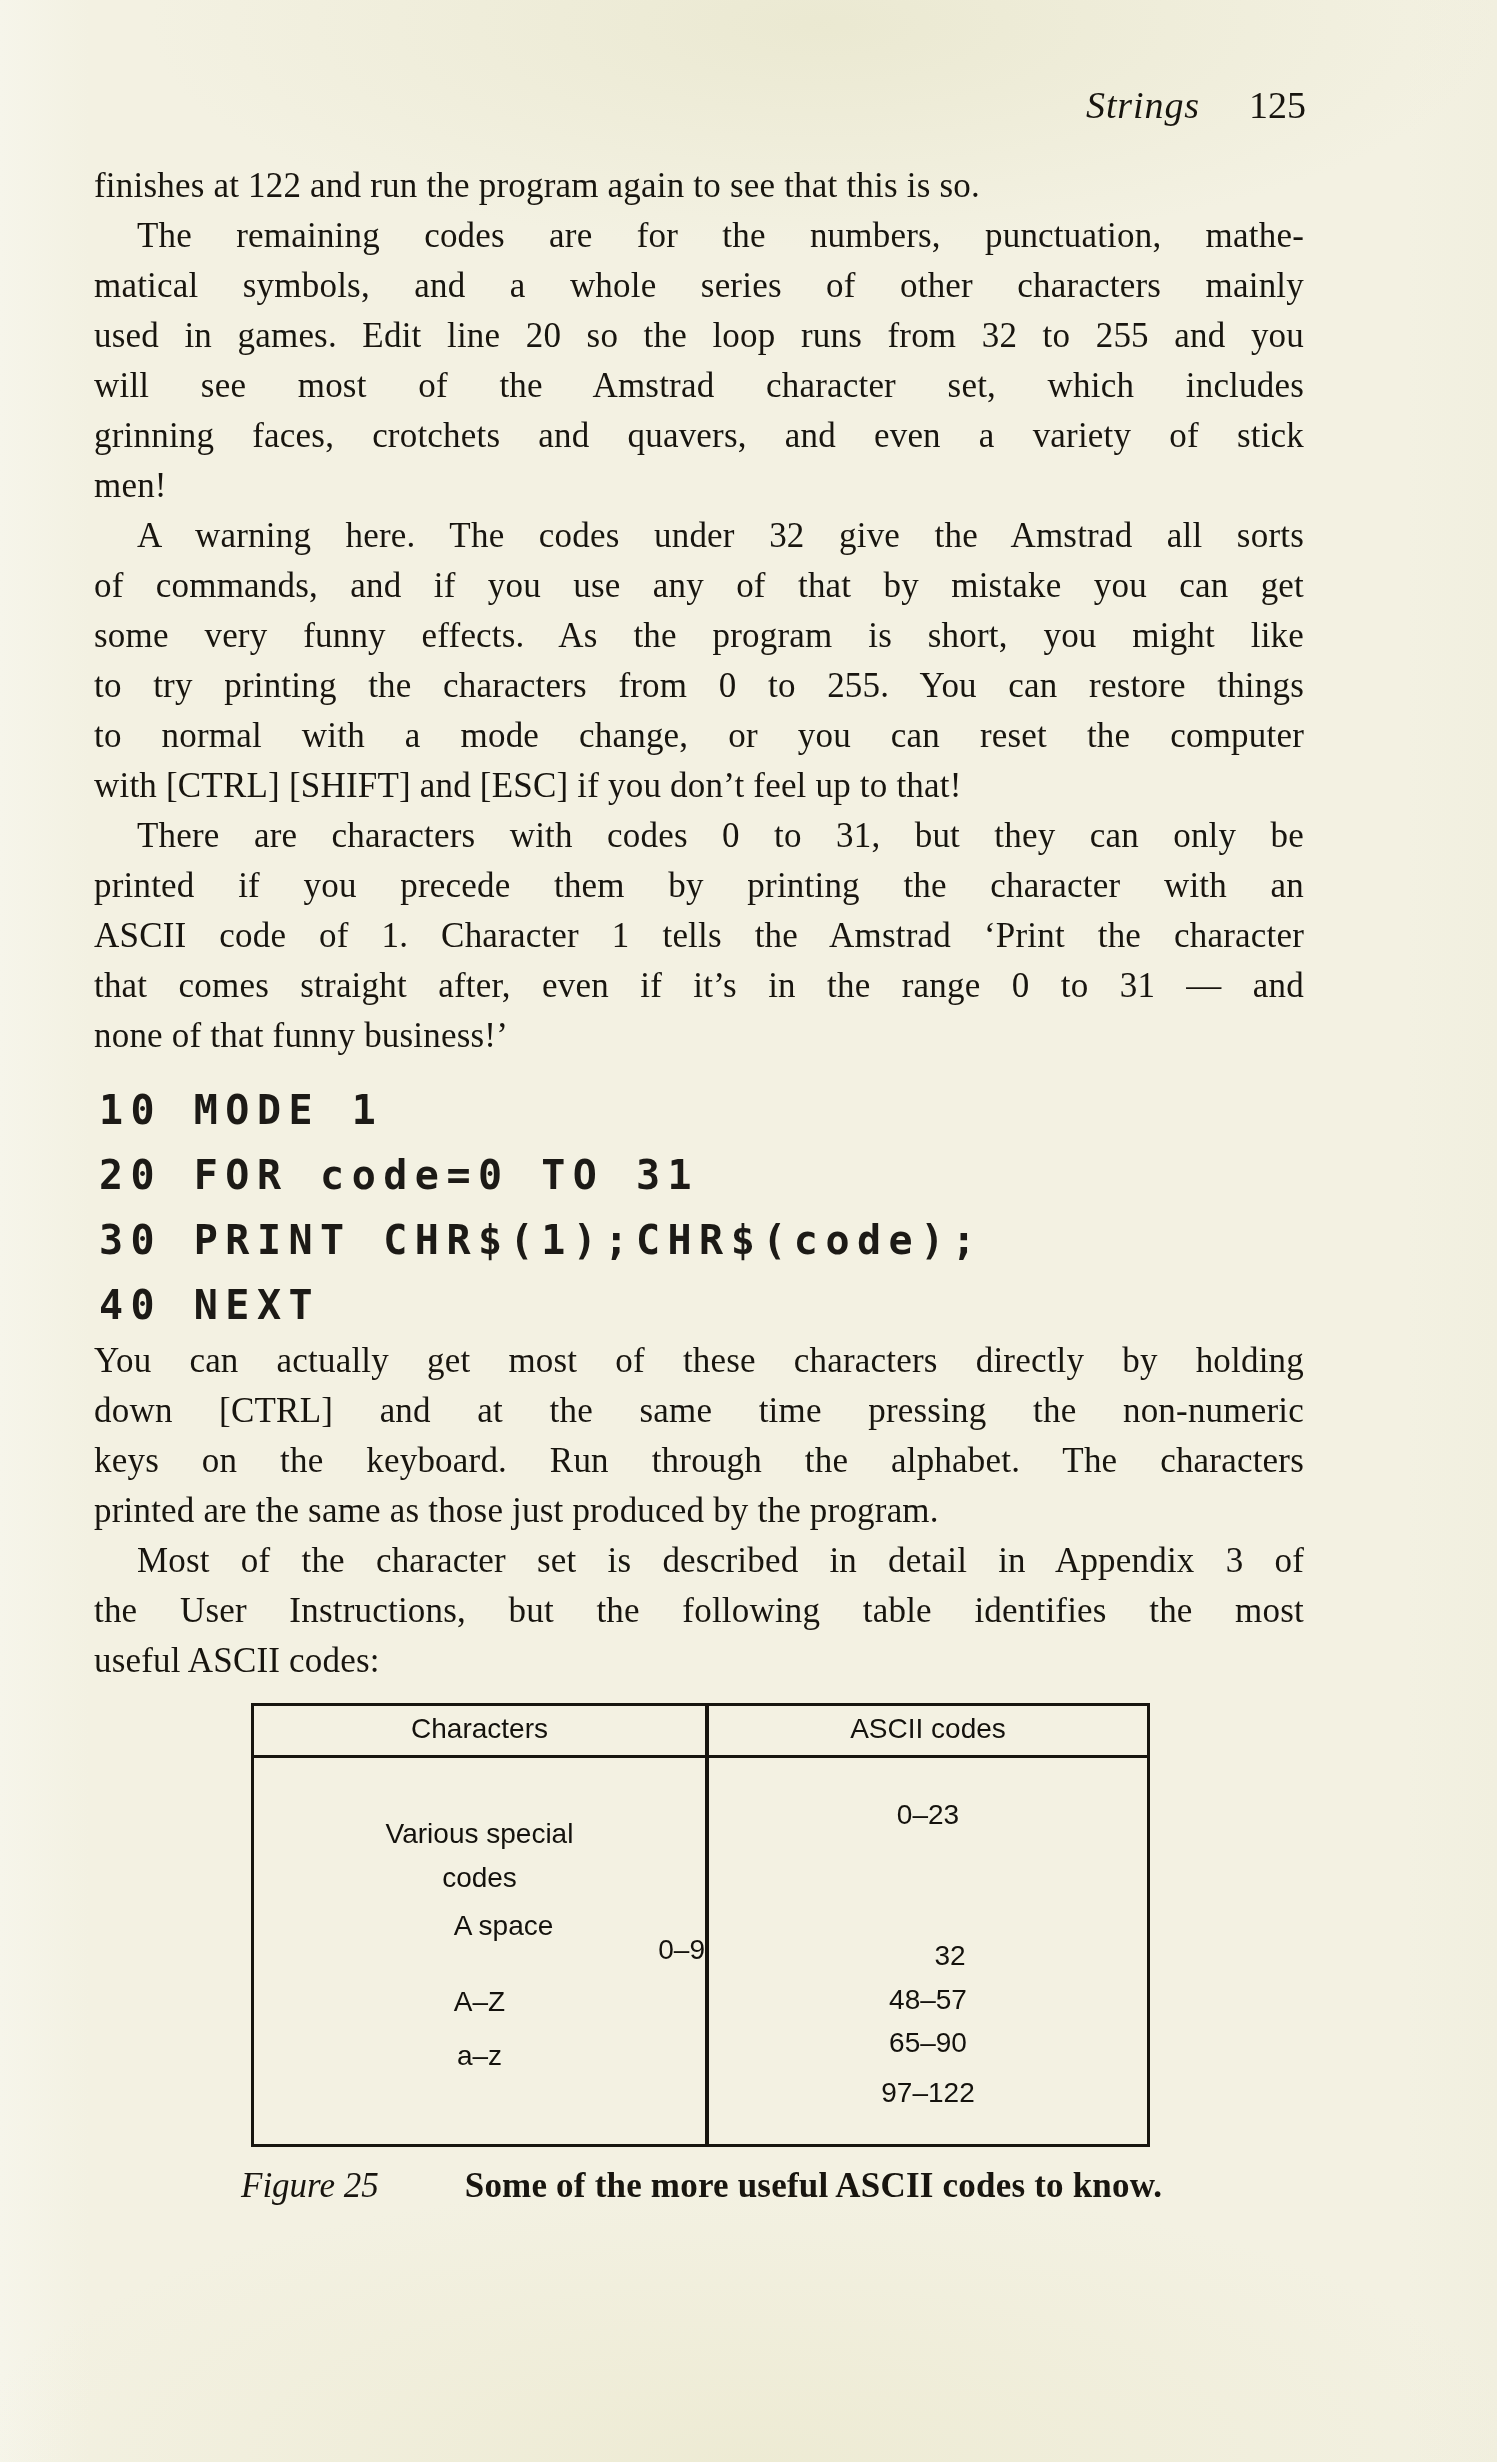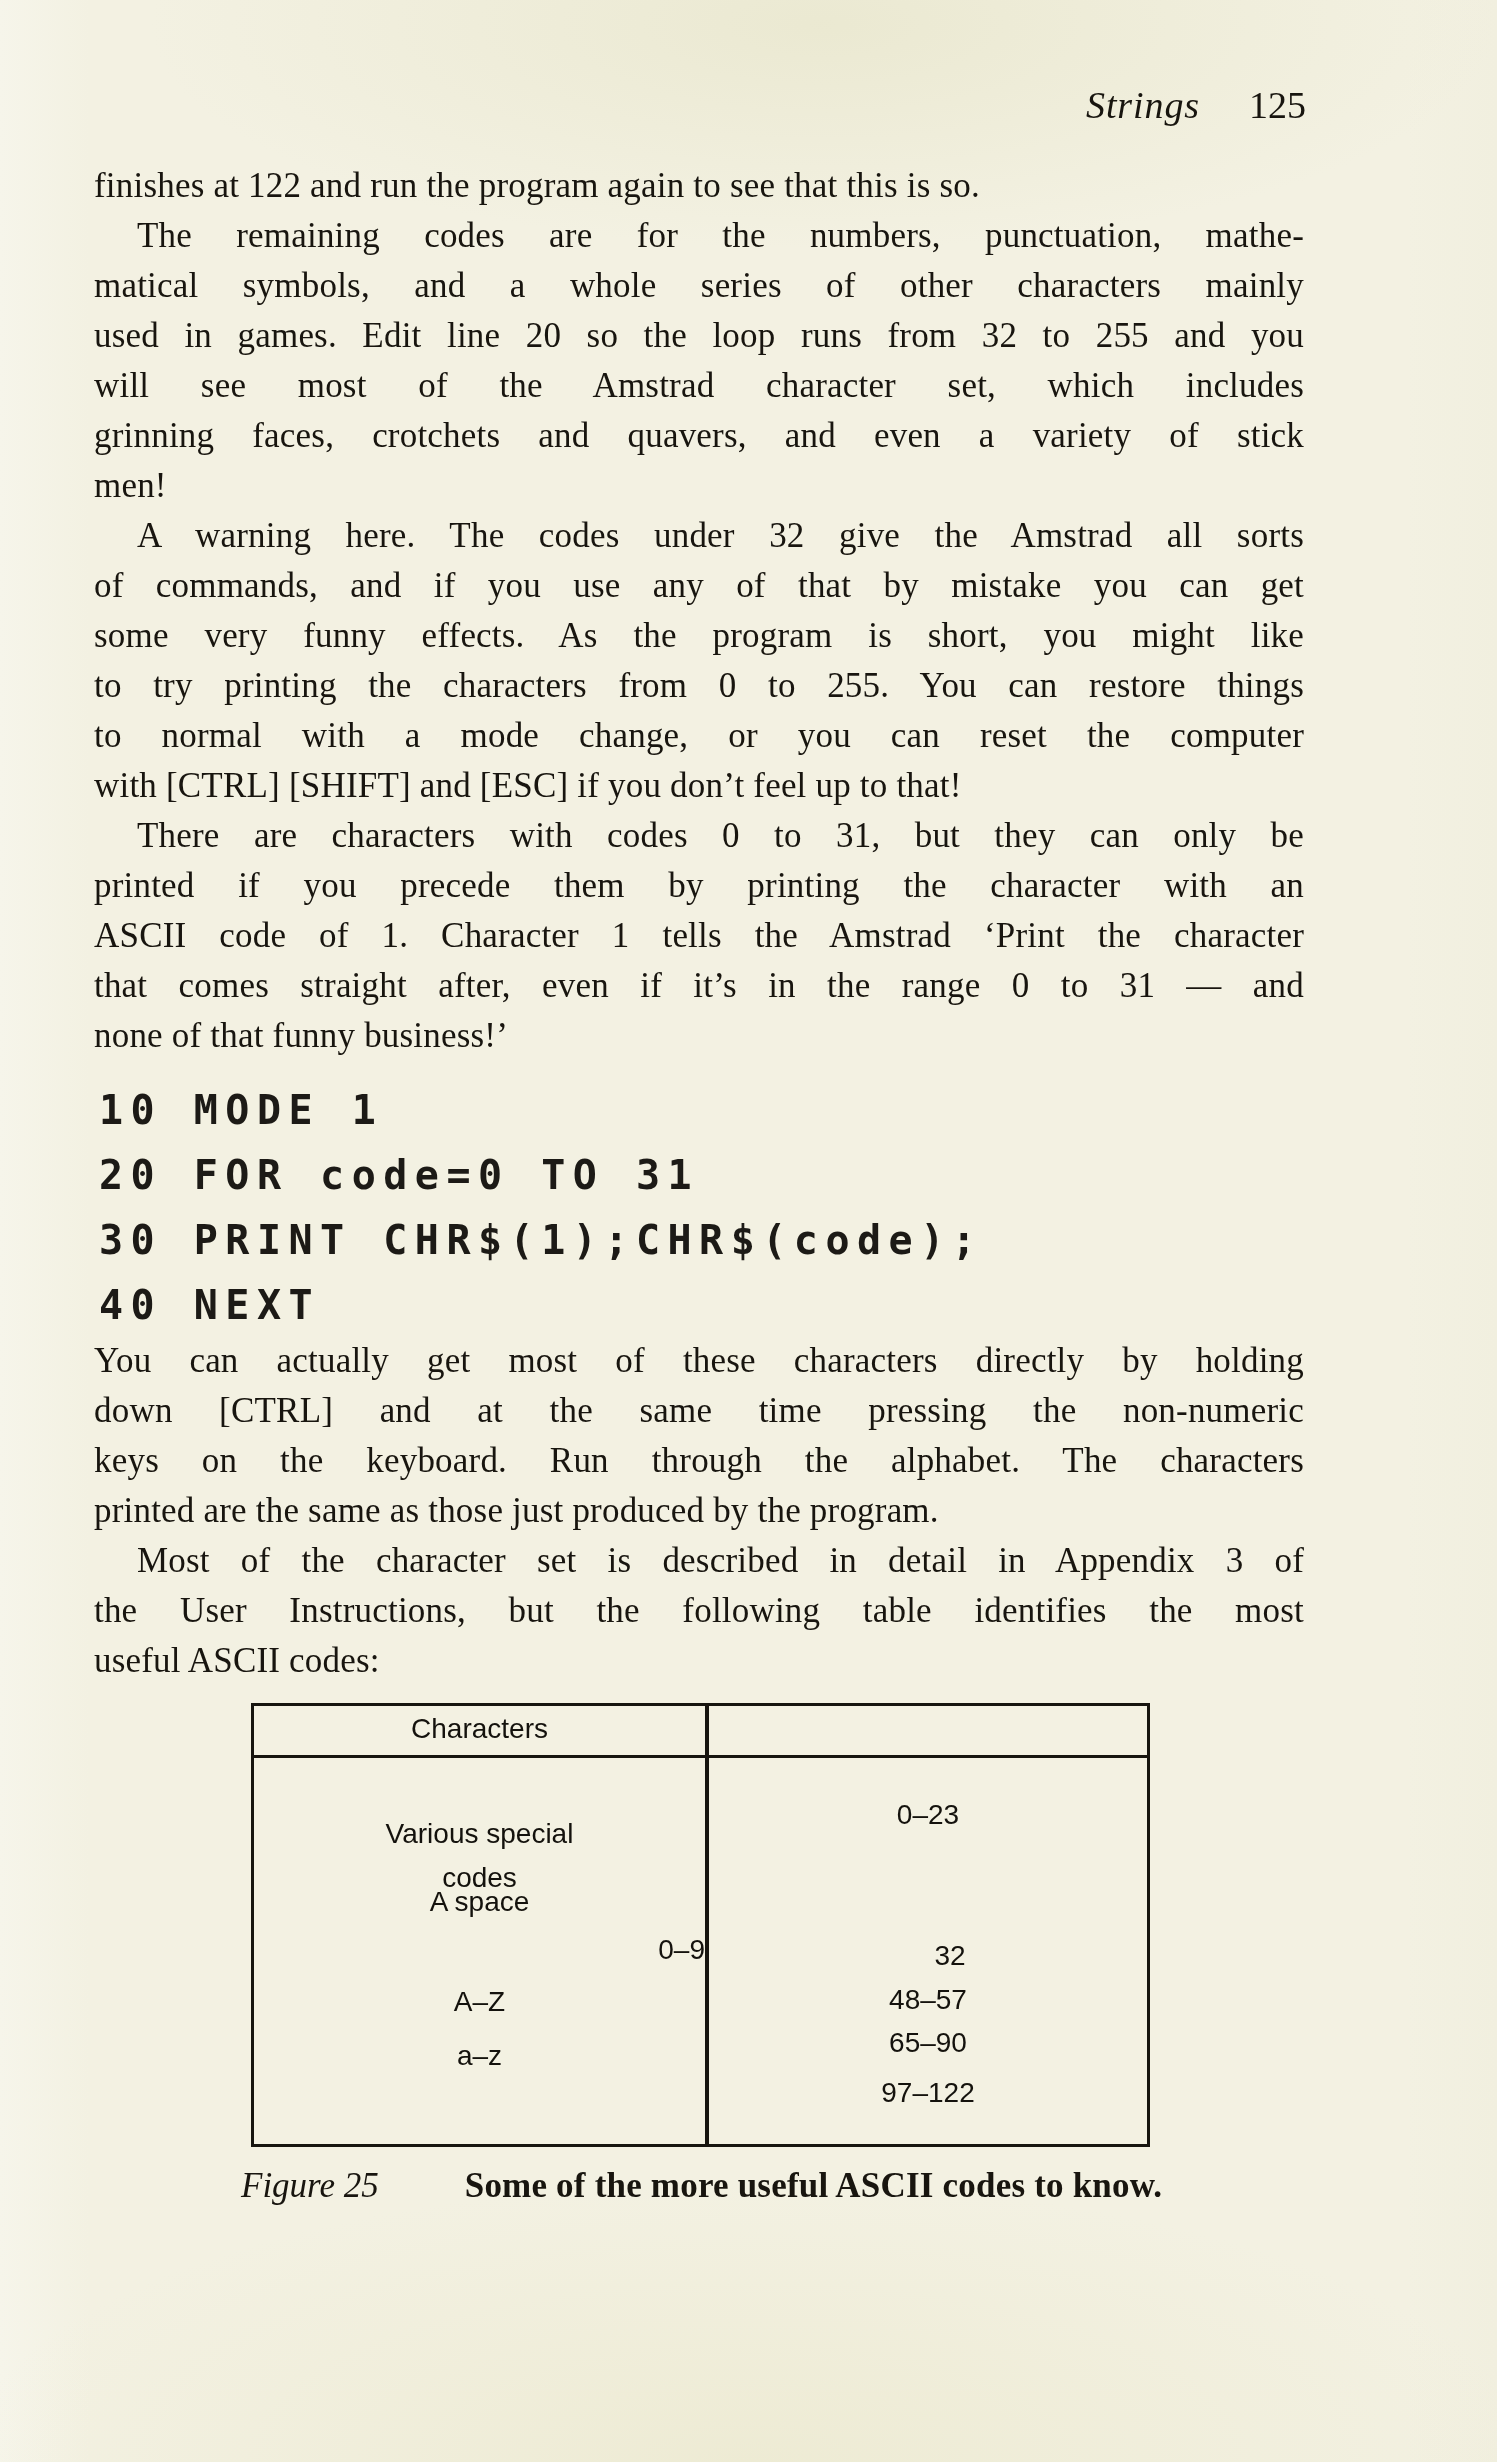--- a/index.html
+++ b/index.html
@@ -78,21 +78,21 @@
     position: absolute; top: 0; left: 0; right: 0; height: 49px;
     border-bottom: 3.7px solid #17150f;
   }
   .th-cell { position: absolute; top: 6.6px; text-align: center; }
   .th-left { left: 0; width: 451px; }
   .th-right { left: 455px; right: 0; }
   .tbody { position: absolute; top: 52px; left: 0; right: 0; bottom: 0; }
   .tentry { position: absolute; text-align: center; }
   .col-left  { left: 0; width: 451px; }
   .col-right { left: 455px; right: 0; }
-  .lc0 { top: 60px; }  .lc1 { top: 104px; } .lc2 { top: 128px; }
+  .lc0 { top: 60px; }  .lc1 { top: 104px; } .lc2 { top: 152px; padding-left: 24px; }
   .lc3 { top: 176px; text-align: right; } .lc4 { top: 228px; } .lc5 { top: 282px; }
   .rc0 { top: 41px; }  .rc1 { top: 182px; padding-left: 44px; } .rc2 { top: 226px; }
   .rc3 { top: 269px; } .rc4 { top: 319px; }
 
   
   .caption {
     position: absolute;
     left: 241px; top: 2164px;
     font-size: 35px;
     line-height: 43px;
@@ -145,20 +145,21 @@
     <div class="ln last">printed are the same as those just produced by the program.</div>
     <div class="ln j ind">Most of the character set is described in detail in Appendix 3 of</div>
     <div class="ln j">the User Instructions, but the following table identifies the most</div>
     <div class="ln last">useful ASCII codes:</div>
   </main>
 
   <div class="ascii-table">
     <div class="vdiv"></div>
     <div class="thead">
       <div class="th-cell th-left">Characters</div>
+      <div class="th-cell th-right">ASCII codes</div>
     </div>
     <div class="tbody">
       <div class="tentry col-left lc0">Various special</div>
       <div class="tentry col-left lc1">codes</div>
       <div class="tentry col-left lc2">A space</div>
       <div class="tentry col-left lc3">0–9</div>
       <div class="tentry col-left lc4">A–Z</div>
       <div class="tentry col-left lc5">a–z</div>
       <div class="tentry col-right rc0">0–23</div>
       <div class="tentry col-right rc1">32</div>

